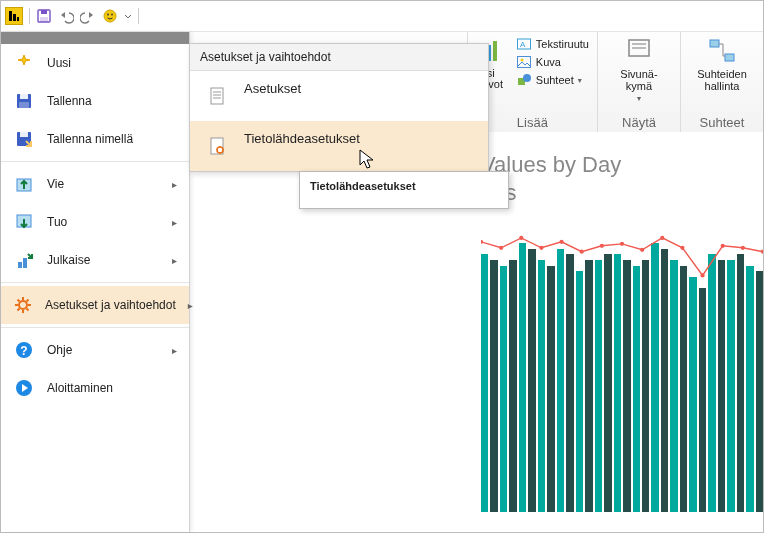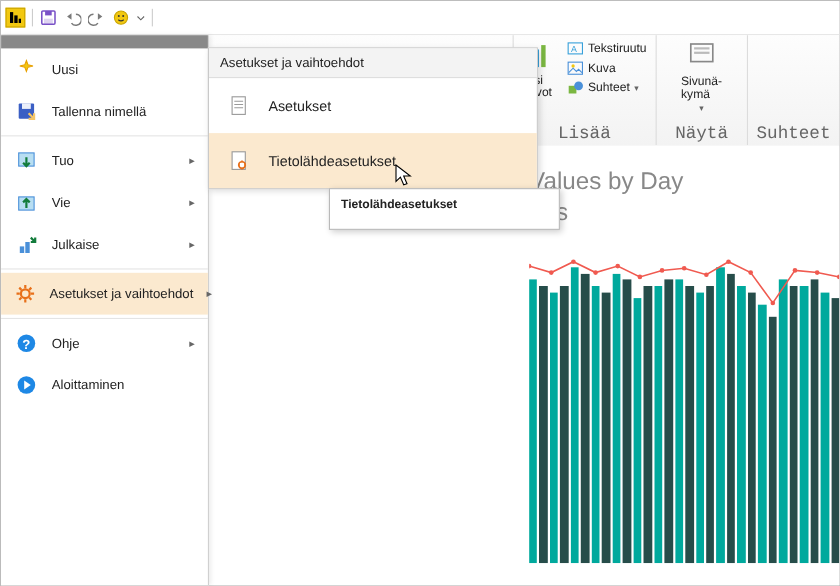--- a/index.html
+++ b/index.html
@@ -48,21 +48,21 @@
   .rg {
     border-left:1px solid #dcdcdc;
     padding:4px 8px 2px 8px;
     display:flex; flex-direction:column; align-items:center; justify-content:flex-start;
     min-width:66px;
   }
   .rg .stack { display:flex; flex-direction:column; gap:2px; }
   .rg-btn { display:flex; align-items:center; gap:4px; font-size:11px; white-space:nowrap; }
   .rg-big { display:flex; flex-direction:column; align-items:center; gap:2px; font-size:11px; }
   .rg-big .ic { width:30px; height:30px; }
-  .rg-label { font-size:16px; color:#666; margin-top:auto; border-top:0; padding-top:2px;font-family:Liberation Mono, monospace; }
+  .rg-label { font-size:13px; color:#666; margin-top:auto; border-top:0; padding-top:2px; }
   .ic { display:inline-flex; align-items:center; justify-content:center; }
   .ic16 { width:16px; height:16px; }
 
   
   .canvas {
     position:absolute; top:131px; left:0; right:0; bottom:0;
     background:#fff;
     padding:20px 0 0 0;
   }
   .chart-title { font-size:22px; color:#888; margin-left:480px; white-space:nowrap; }
@@ -110,21 +110,21 @@
     box-shadow:2px 2px 6px rgba(0,0,0,0.15);
     z-index:11;
   }
   .sm-title {
     padding:6px 10px;
     background:#f3f3f3;
     border-bottom:1px solid #dedede;
     font-size:12px;
   }
   .sm-item {
-    display:flex; align-items:center; gap:14px;
+    display:flex; gap:14px;
     padding:10px 14px;
     font-size:13px;
   }
   .sm-item.hover { background:#fbe9cf; }
   .sm-iconbox {
     width:26px; height:30px; display:flex; align-items:center; justify-content:center;
   }
 
   
   .tooltip {
@@ -253,28 +253,39 @@
 
       <div class="rg">
         <div class="rg-big">
           <span class="ic">
               <svg width="30" height="30">
                 <rect x="5" y="4" width="20" height="16" fill="none" stroke="#888" stroke-width="1.5"></rect>
                 <rect x="8" y="7" width="14" height="2" fill="#bbb"></rect>
                 <rect x="8" y="11" width="14" height="2" fill="#bbb"></rect>
               </svg>
             </span>
-          <span style="text-align:left; white-space:pre; line-height:12px;">Sivunä-
+          <span style="text-align:center; white-space:pre; line-height:12px;">Sivunä-
 kymä</span>
           <span style="font-size:8px;color:#666;">▾</span>
         </div>
         <div class="rg-label">Näytä</div>
       </div>
 
       <div class="rg">
+        <div class="rg-big">
+          <span class="ic">
+              <svg width="30" height="30">
+                <rect x="3" y="4" width="9" height="7" fill="#9bd0e8" stroke="#4a90d9"></rect>
+                <rect x="18" y="18" width="9" height="7" fill="#9bd0e8" stroke="#4a90d9"></rect>
+                <path d="M12 8h4v12h2" fill="none" stroke="#888"></path>
+              </svg>
+            </span>
+          <span style="text-align:center; white-space:pre; line-height:12px;">Suhteiden
+hallinta</span>
+        </div>
         <div class="rg-label">Suhteet</div>
       </div>
 
     </div>
   </div>
 
   <div class="canvas">
     <div class="chart-title">Values by Day</div>
     <div class="chart-sub">ues</div>
     <div class="chart">
@@ -340,43 +351,53 @@
               <path d="M10 2l1.5 4L16 7l-4.5 1L10 12l-1.5-4L4 7l4.5-1z" fill="#f2c811" stroke="#e8a000"></path>
             </svg>
           </span>
           <span>Uusi</span>
         </div>
         <div class="fm-item">
           <span class="ic" style="width: 22px;">
             <svg width="20" height="20">
               <rect x="3" y="3" width="14" height="14" rx="1" fill="#3b5fc4"></rect>
               <rect x="6" y="3" width="8" height="5" fill="#fff" opacity="0.9"></rect>
+              <rect x="5" y="11" width="10" height="6" fill="#fff" opacity="0.3"></rect>
+            </svg>
+          </span>
+          <span>Tallenna</span>
+        </div>
+        <div class="fm-item">
+          <span class="ic" style="width: 22px;">
+            <svg width="20" height="20">
+              <rect x="3" y="3" width="14" height="14" rx="1" fill="#3b5fc4"></rect>
+              <rect x="6" y="3" width="8" height="5" fill="#fff" opacity="0.9"></rect>
               <path d="M12 12l5 5M17 12v5h-5" stroke="#f6c667" stroke-width="2" fill="none"></path>
             </svg>
           </span>
           <span>Tallenna nimellä</span>
         </div>
         <div class="fm-sep"></div>
         <div class="fm-item has-sub">
           <span class="ic" style="width: 22px;">
             <svg width="20" height="20">
+              <rect x="3" y="5" width="14" height="12" fill="#b8def2" stroke="#4a90d9"></rect>
+              <path d="M10 15V7M7 10l3-3 3 3" stroke="#137c3c" stroke-width="2" fill="none"></path>
+            </svg>
+          </span>
+          <span>Vie</span>
+        </div>
+        <div class="fm-item has-sub">
+          <span class="ic" style="width: 22px;">
+            <svg width="20" height="20">
               <rect x="3" y="3" width="14" height="12" fill="#b8def2" stroke="#4a90d9"></rect>
               <path d="M10 7v8M7 12l3 3 3-3" stroke="#137c3c" stroke-width="2" fill="none"></path>
             </svg>
           </span>
           <span>Tuo</span>
-        </div>
-        <div class="fm-item has-sub">
-          <span class="ic" style="width: 22px;">
-            <svg width="20" height="20">
-              <rect x="3" y="5" width="14" height="12" fill="#b8def2" stroke="#4a90d9"></rect>
-              <path d="M10 15V7M7 10l3-3 3 3" stroke="#137c3c" stroke-width="2" fill="none"></path>
-            </svg>
-          </span>
-          <span>Vie</span>
         </div>
         <div class="fm-item has-sub">
           <span class="ic" style="width: 22px;">
             <svg width="20" height="20">
               <rect x="4" y="12" width="4" height="6" fill="#4a90d9"></rect>
               <rect x="9" y="8" width="4" height="10" fill="#4a90d9"></rect>
               <path d="M14 4l4 4M18 4v4h-4" stroke="#137c3c" stroke-width="2" fill="none"></path>
             </svg>
           </span>
           <span>Julkaise</span>

